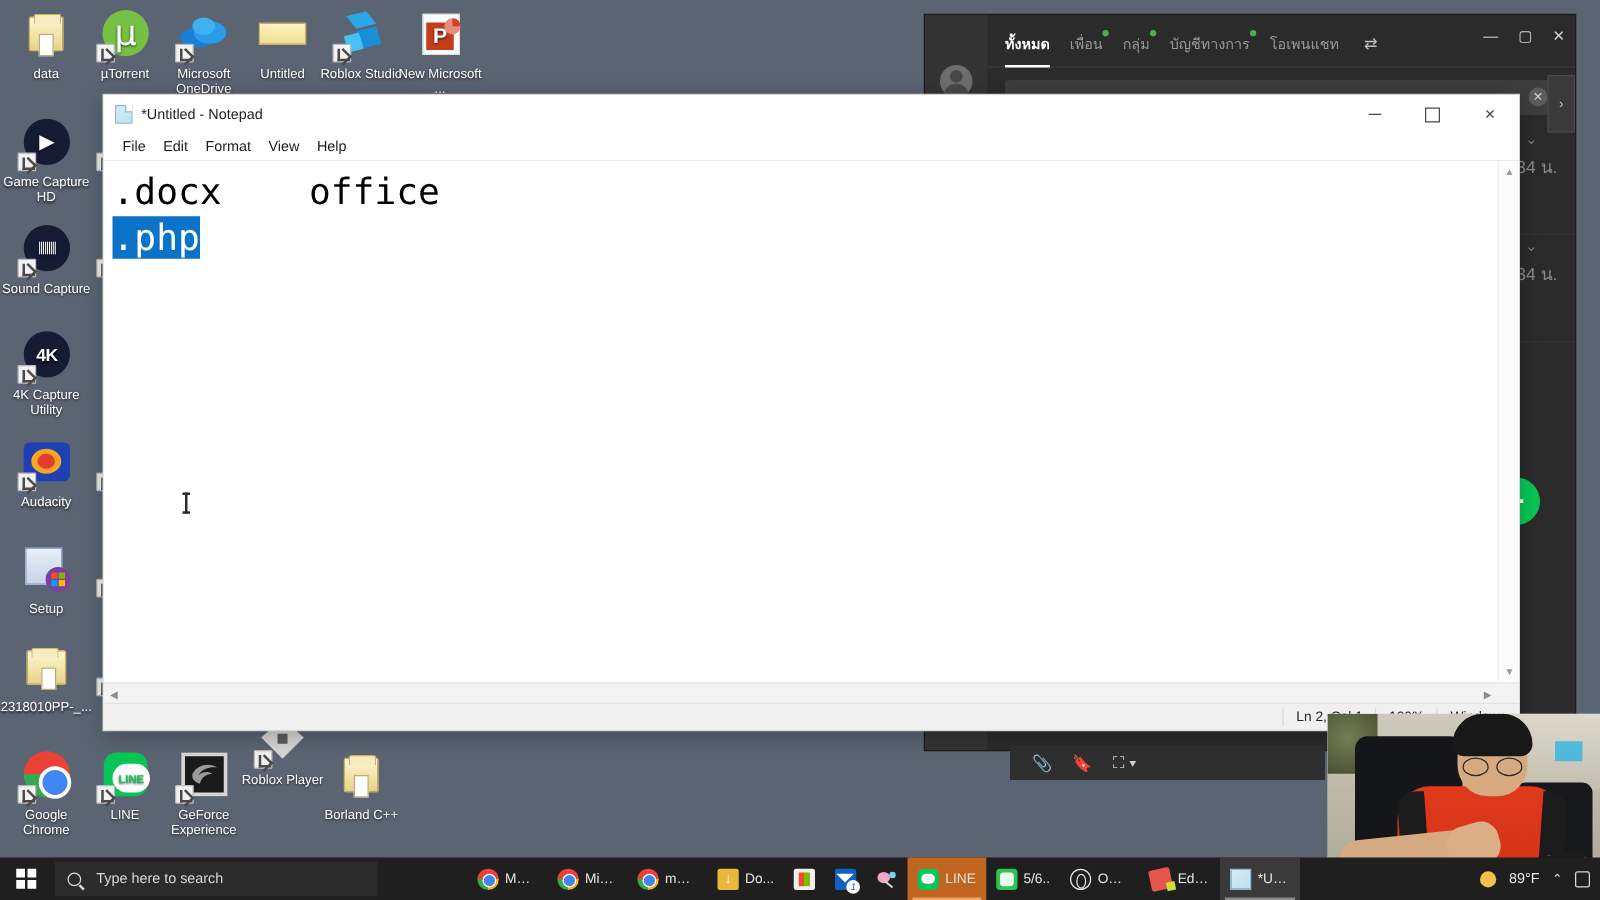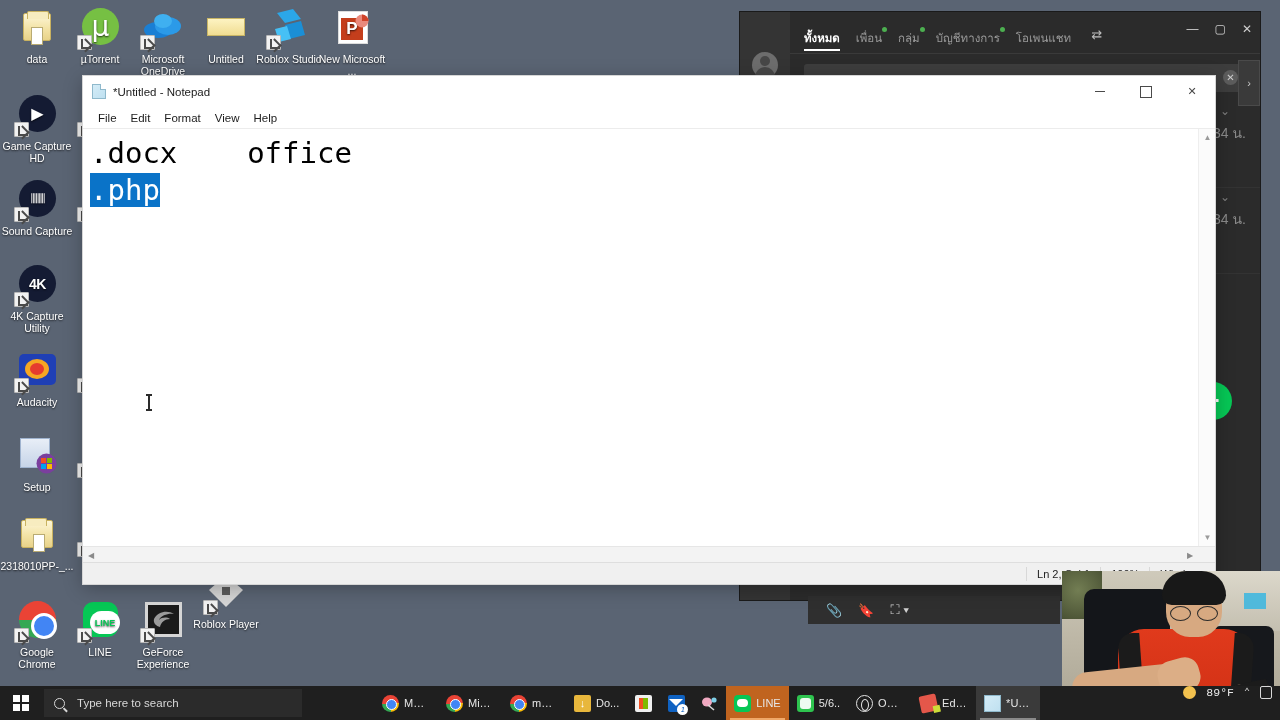--- a/index.html
+++ b/index.html
@@ -122,21 +122,21 @@
 
   #line-main { position:absolute; left:50px; top:0; right:0; bottom:0; }
   #line-tabs {
     display:flex; align-items:center; gap:16px;
     padding: 14px 14px 0 14px;
     font-size: 11.5px;
     color: #9a9a9a;
     border-bottom: 1px solid #3a3a3a;
     height: 42px;
   }
-  #line-tabs .tab { position:relative; padding-bottom:4px; white-space:nowrap; cursor:default;}
+  #line-tabs .tab { position:relative; padding-bottom:10px; white-space:nowrap; cursor:default;}
   #line-tabs .tab.active { color:#ffffff; font-weight:bold; }
   #line-tabs .tab.active::after {
     content:""; position:absolute; left:0; right:0; bottom:0; height:2px; background:#fff;
   }
   #line-tabs .tab .dot {
     position:absolute; right:-5px; top:-2px; width:5px;height:5px;border-radius:50%;
     background:#4caf50;
   }
   #line-tabs .filter-icon { margin-left:4px; color:#bdbdbd; font-size:13px; padding-bottom:10px;}
   #line-winbtns {
@@ -409,22 +409,22 @@
   .ti-people::after{content:"";position:absolute;left:3px;top:3px;width:11px;height:11px;
     border-radius:3px; background:#ffffff; opacity:.92;}
   .ti-obs { border-radius:50%; border:1.6px solid #e6e6e6; }
   .ti-obs::after{content:"";position:absolute;left:4px;top:3px;width:6px;height:10px;
     border-radius:50%;border:1.4px solid #e6e6e6;}
   .ti-edit { background:#e4574a; border-radius:2px; transform: rotate(-12deg);}
   .ti-edit::after{content:"";position:absolute;right:-2px;bottom:-2px;width:7px;height:7px;
     background:#cddc39;}
   .ti-notepad { background: linear-gradient(135deg,#d4ecf7,#bfe0f0); border:1px solid #8fb9cc;}
   #tray {
-    margin-left:auto; display:flex; align-items:flex-start; gap:10px;
-    padding-right: 8px; color:#e9e9e9; font-size:11.5px; height:34px;font-family:Liberation Mono, monospace;
+    margin-left:auto; display:flex; align-items:center; gap:10px;
+    padding-right: 8px; color:#e9e9e9; font-size:11.5px; height:34px;
   }
   #tray .sun { width:13px;height:13px;border-radius:50%; background:#f2c14e;}
   #tray .chev { font-size:10px; color:#d9d9d9;}
   #tray .trayicon { width:12px;height:13px;border:1.3px solid #d9d9d9;border-radius:2px;}
 </style>
 </head>
 <body>
 
 <div id="screen">
 
@@ -593,20 +593,26 @@
           <span class="shortcut-arrow"></span>
         </span>
         <span class="label">GeForce Experience</span>
       </div>
       <div class="desk-icon" style="left: 189px; top: 570px;">
         <span class="glyph"><svg width="44" height="44" viewBox="0 0 44 44">
             <path d="M22 5 L39 20 L22 37 L5 20 Z" fill="#d6d6d6"></path>
             <rect x="18" y="17" width="8" height="8" fill="#5c5c5c"></rect>
           </svg><span class="shortcut-arrow"></span></span>
         <span class="label">Roblox Player</span>
+      </div>
+      <div class="desk-icon" style="left: 252px; top: 598px;">
+        <span class="glyph">
+          <span class="ic-folder" style="position:absolute;left:8px;top:8px;width:28px;height:28px;"></span>
+        </span>
+        <span class="label">Borland C++</span>
       </div>
     </div>
 
   <div id="line-app">
     <div id="line-sidebar">
       <div id="line-avatar"></div>
     </div>
     <div id="line-main">
       <div id="line-tabs">
           <span class="tab active">ทั้งหมด</span>

